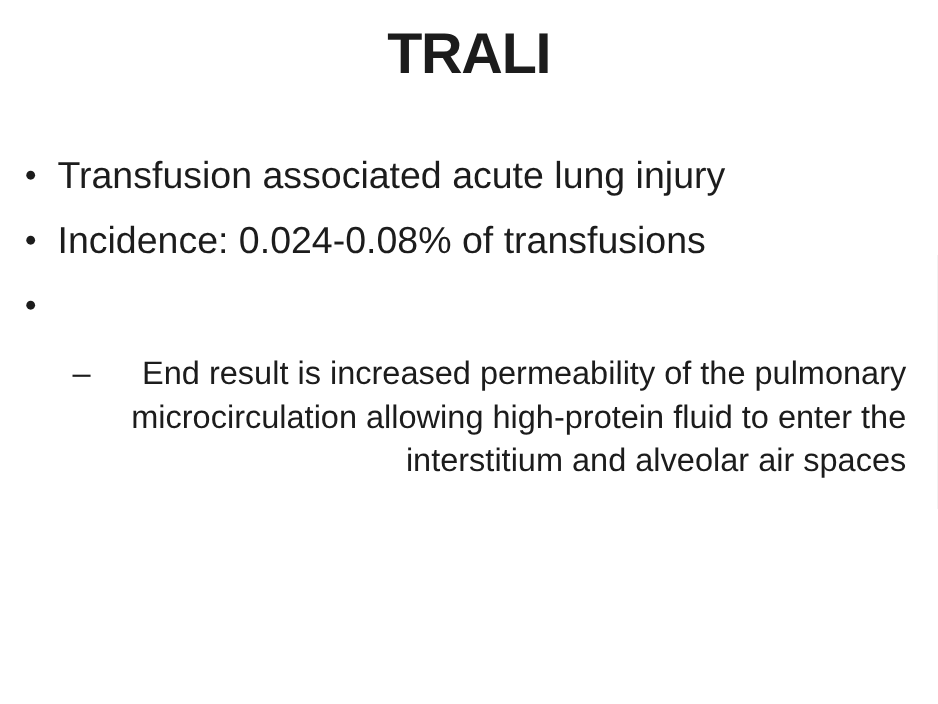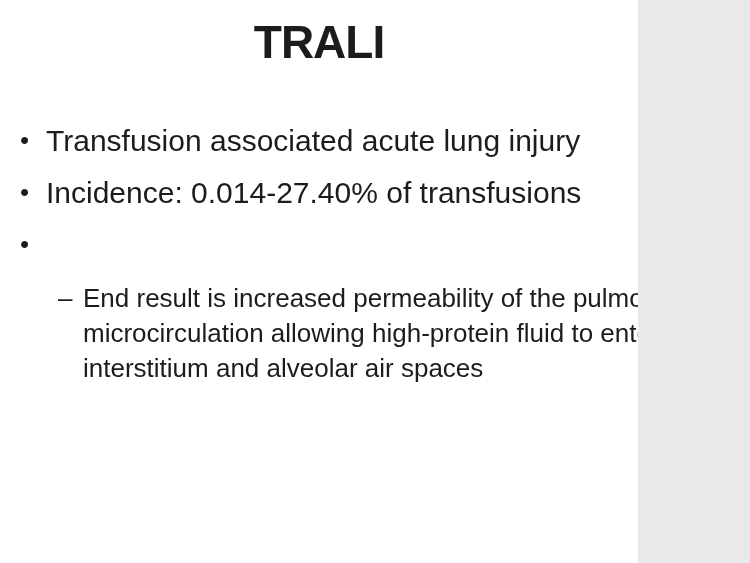--- a/index.html
+++ b/index.html
@@ -8,21 +8,21 @@
   }
   * { margin: 0; padding: 0; box-sizing: border-box; }
   html, body {
     width: 750px;
     height: 563px;
     background: #e9e9e9;
     font-family: "Liberation Sans", "DejaVu Sans", sans-serif;
   }
   .slide {
     position: relative;
-    width: 638px;
+    width: 750px;
     height: 563px;
     background: var(--bg-color);
     color: var(--text-color);
     overflow: hidden;
   }
   .slide-title {
     position: absolute;
     top: 14px;
     left: 0;
     width: 100%;
@@ -65,39 +65,40 @@
     line-height: 35px;
     font-weight: 500;
   }
   .sub-bullet-marker {
     width: 25px;
     flex: 0 0 25px;
     line-height: 35px;
   }
   .sub-bullet-text {
     max-width: 642px;
+    text-align: right;
   }
 </style>
 </head>
 <body>
 
 <div class="slide">
 
   <h1 class="slide-title">TRALI</h1>
 
   <div class="content">
 
     <div class="bullet-row">
       <span class="bullet-marker">•</span>
       <span class="bullet-text">Transfusion associated acute lung injury</span>
     </div>
 
     <div class="bullet-row">
       <span class="bullet-marker">•</span>
-      <span class="bullet-text">Incidence: 0.014-27.40% of transfusions</span>
+      <span class="bullet-text">Incidence: 0.024-0.08% of transfusions</span>
     </div>
 
     <div class="bullet-row">
       <span class="bullet-marker">•</span>
     </div>
 
     <div class="sub-bullet-row">
       <span class="sub-bullet-marker">–</span>
       <span class="sub-bullet-text">End result is increased permeability of the pulmonary microcirculation allowing high-protein fluid to enter the interstitium and alveolar air spaces</span>
     </div>

